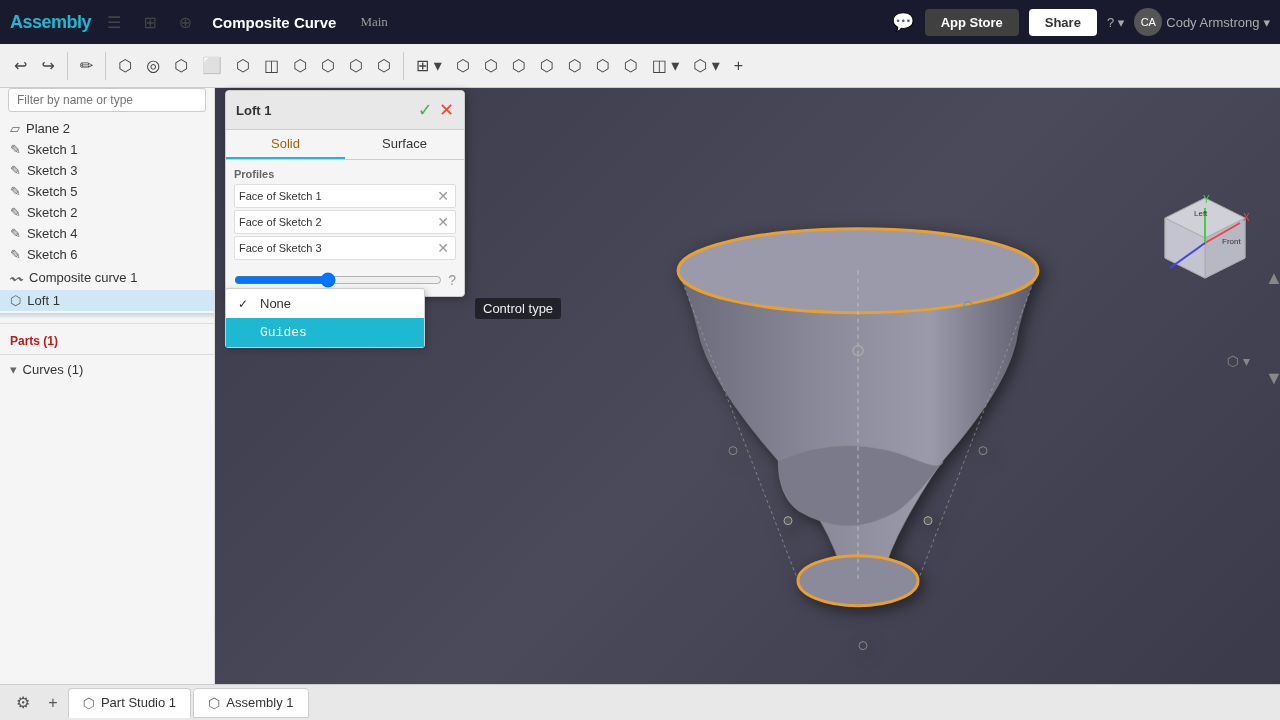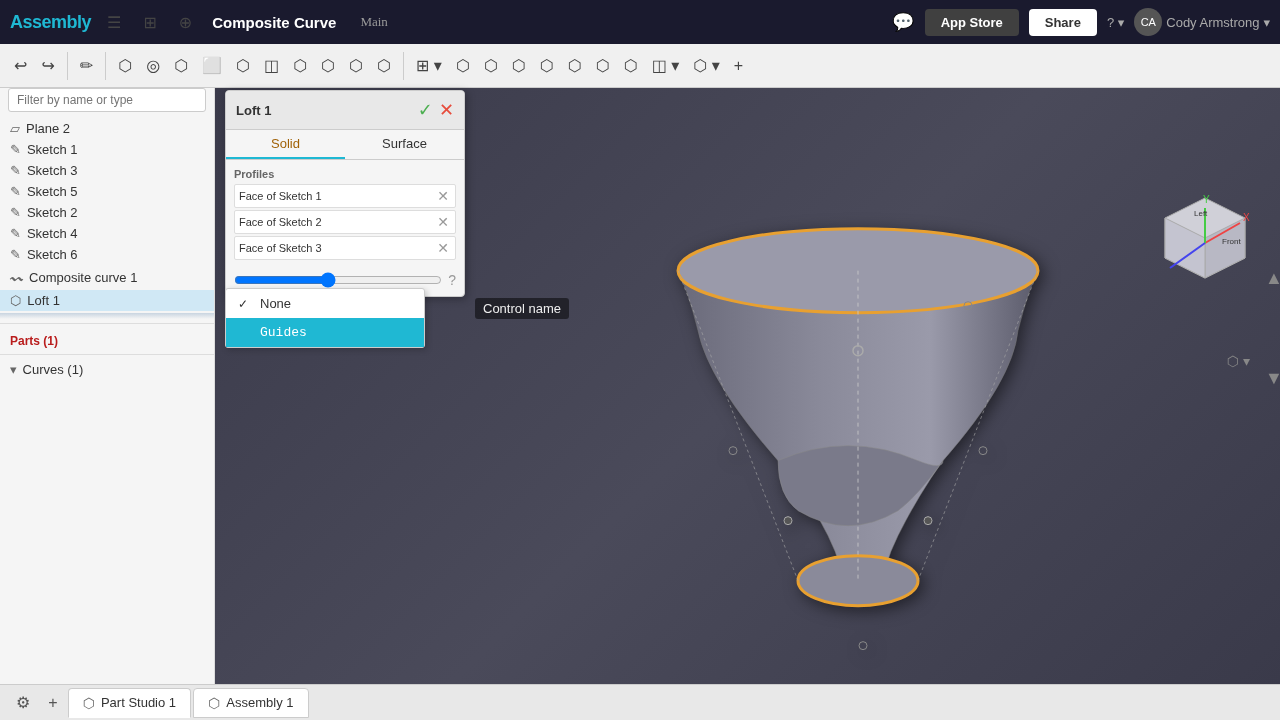--- a/index.html
+++ b/index.html
@@ -312,21 +312,21 @@
       <span class="check">✓</span>
       <span>None</span>
     </div>
     <div class="dropdown-item highlighted">
       <span class="check"></span>
       <span>Guides</span>
     </div>
   </div>
 </div>
 
-<div class="control-type-label">Control name</div>
+<div class="control-type-label">Control type</div>
 
 <div id="bottom-bar">
   <button class="bottom-icon-btn">⚙</button>
   <button class="bottom-icon-btn">+</button>
   <div class="bottom-tab active">
     <span class="tab-icon">⬡</span>
     <span>Part Studio 1</span>
   </div>
   <div class="bottom-tab">
     <span class="tab-icon">⬡</span>

